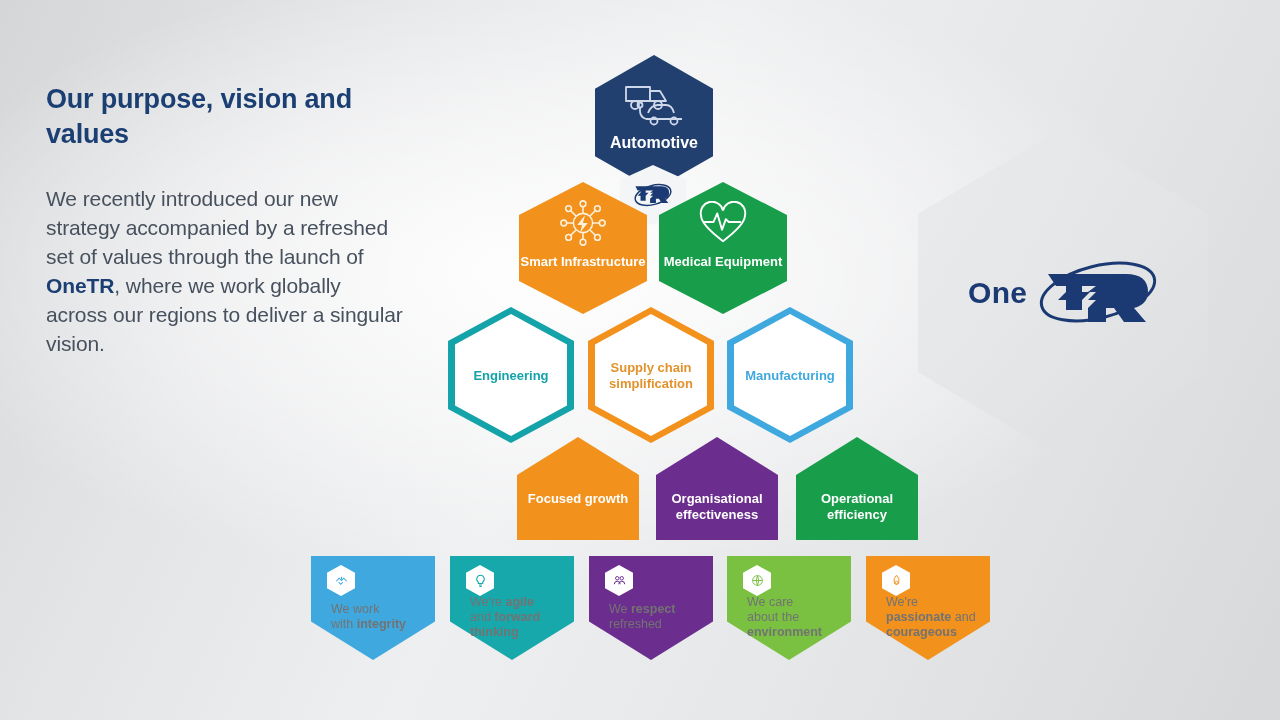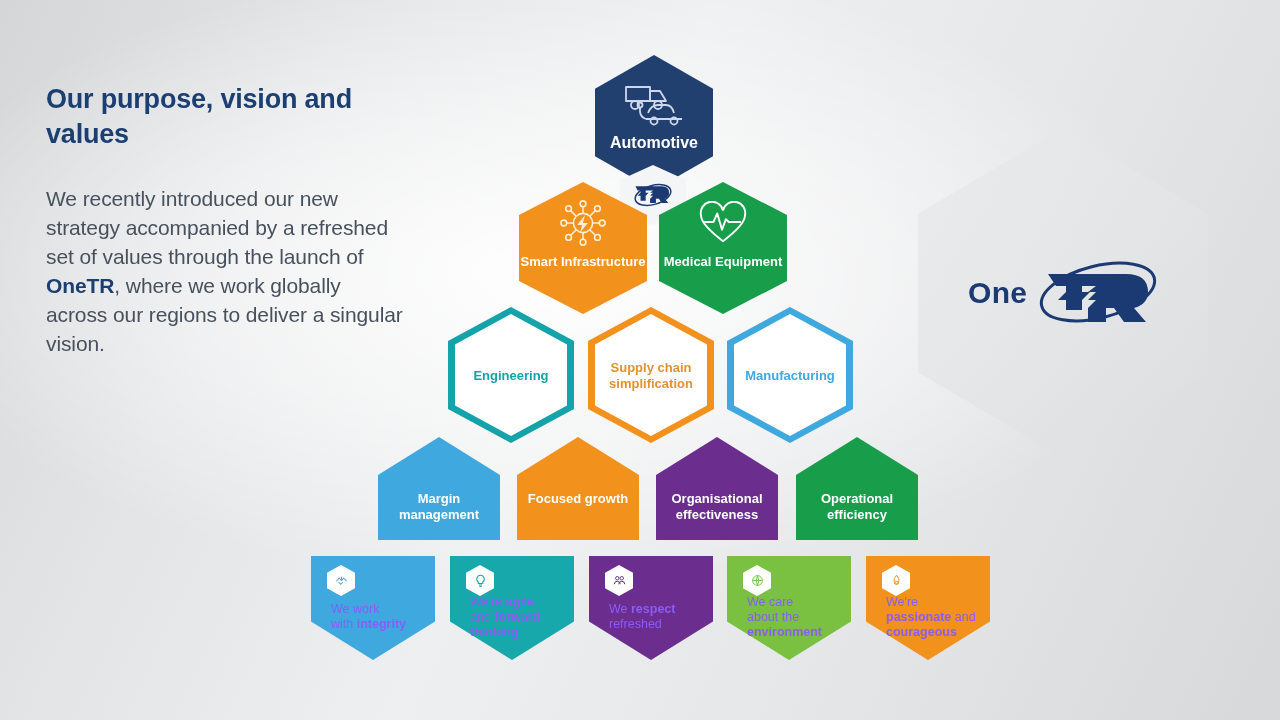--- a/index.html
+++ b/index.html
@@ -59,21 +59,21 @@
   .hex-outline .hex-label { font-weight:bold; }
 
   
   .chip {
     position:absolute; width:28px; height:31px; background:#ffffff;
     clip-path:polygon(50% 0%,100% 25%,100% 75%,50% 100%,0% 75%,0% 25%);
     display:flex; align-items:center; justify-content:center;
   }
 
   .val-text {
-    position:absolute; font-size:12.5px; line-height:15px; color:#8b5cf6;
+    position:absolute; font-size:12.5px; line-height:15px; color:#737373;
     text-align:left;
   }
   .val-text b { font-weight:bold; }
 
   
   #tr-badge {
     position:absolute; left:620px; top:165px; width:66px; height:60px;
     background:#f4f5f6;
     clip-path:polygon(50% 0%,100% 25%,100% 75%,50% 100%,0% 75%,0% 25%);
     display:flex; align-items:center; justify-content:center;
@@ -170,24 +170,20 @@
     <div class="core hex-pointy"></div>
     <div class="hex-label" style="top:53px;color:#E2922C;padding:0 18px;">Supply chain simplification</div>
   </div>
 
   <div class="hex hex-outline" style="left:727px;top:307px;width:126px;height:136px;">
     <div class="ring hex-pointy" style="background:#3FA9DF;"></div>
     <div class="core hex-pointy"></div>
     <div class="hex-label" style="top:61px;color:#3FA9DF;">Manufacturing</div>
   </div>
 
-  <div class="hex" style="left:378px;top:437px;width:122px;height:103px;">
-    <div class="hex-shape hex-top" style="background:#3FA9DF;"></div>
-    <div class="hex-label" style="top:54px;">Margin management</div>
-  </div>
 
   <div class="hex" style="left:517px;top:437px;width:122px;height:103px;">
     <div class="hex-shape hex-top" style="background:#F2911B;"></div>
     <div class="hex-label" style="top:54px;">Focused growth</div>
   </div>
 
   <div class="hex" style="left:656px;top:437px;width:122px;height:103px;">
     <div class="hex-shape hex-top" style="background:#6B2D8E;"></div>
     <div class="hex-label" style="top:54px;">Organisational effectiveness</div>
   </div>

